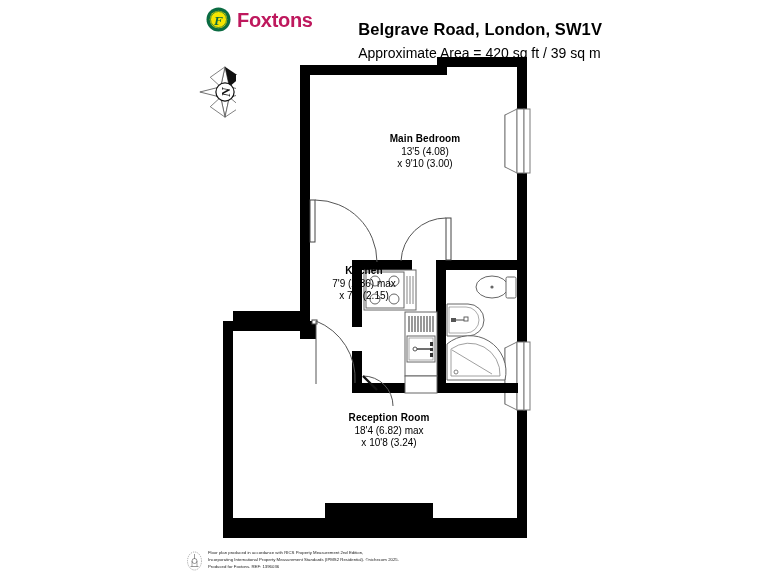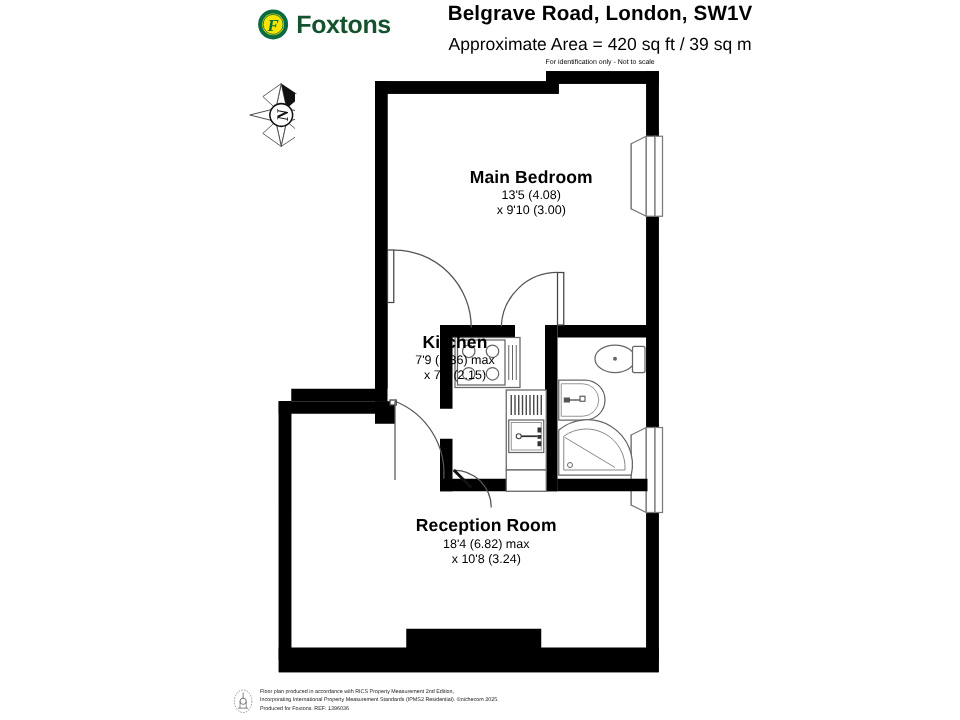--- a/index.html
+++ b/index.html
@@ -31,29 +31,29 @@
     align-items: center;
     gap: 6px;
   }
   #logo-mark {
     width: 25px;
     height: 25px;
   }
   #logo-word {
     font-size: 20px;
     font-weight: bold;
-    color: #14532d;
+    color: #be185d;
     letter-spacing: -0.3px;
     line-height: 1;
   }
   #title-block {
     position: absolute;
     right: 166px;
-    top: 2px;
-    text-align: center;
+    top: 20px;
+    text-align: left;
   }
   #plan-title {
     font-size: 16.5px;
     font-weight: bold;
     letter-spacing: 0.1px;
     line-height: 1.2;
     white-space: nowrap;
   }
   #plan-area {
     font-size: 14px;
@@ -87,21 +87,21 @@
   }
 
   
   .room-label {
     position: absolute;
     text-align: center;
     line-height: 1.25;
     white-space: nowrap;
   }
   .room-name {
-    font-size: 14px;
+    font-size: 10px;
     font-weight: bold;
     letter-spacing: 0.1px;
   }
   .room-dim {
     font-size: 10px;
   }
   #label-bedroom { left: 358px; top: 133px; width: 134px; }
   #label-kitchen { left: 312px; top: 265px; width: 104px; }
   #label-reception { left: 322px; top: 412px; width: 134px; }
 

